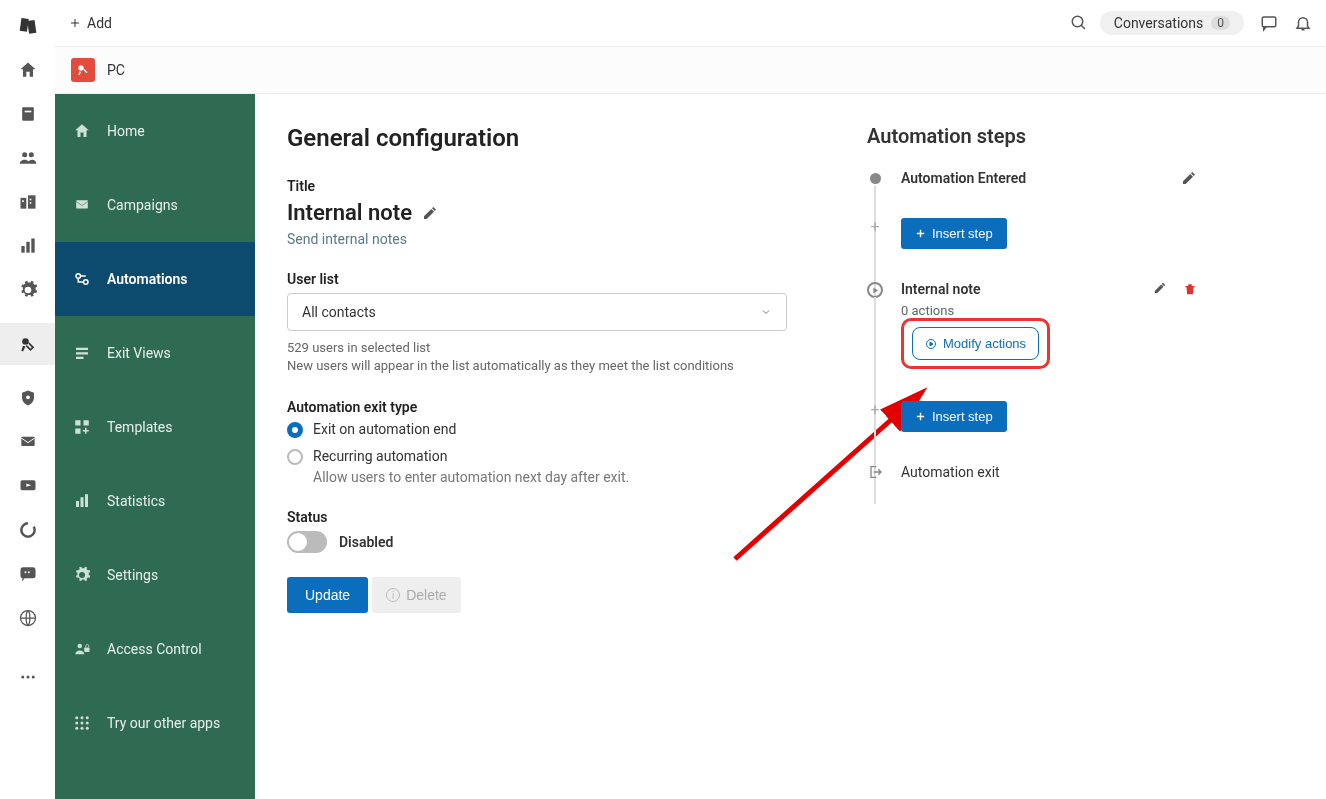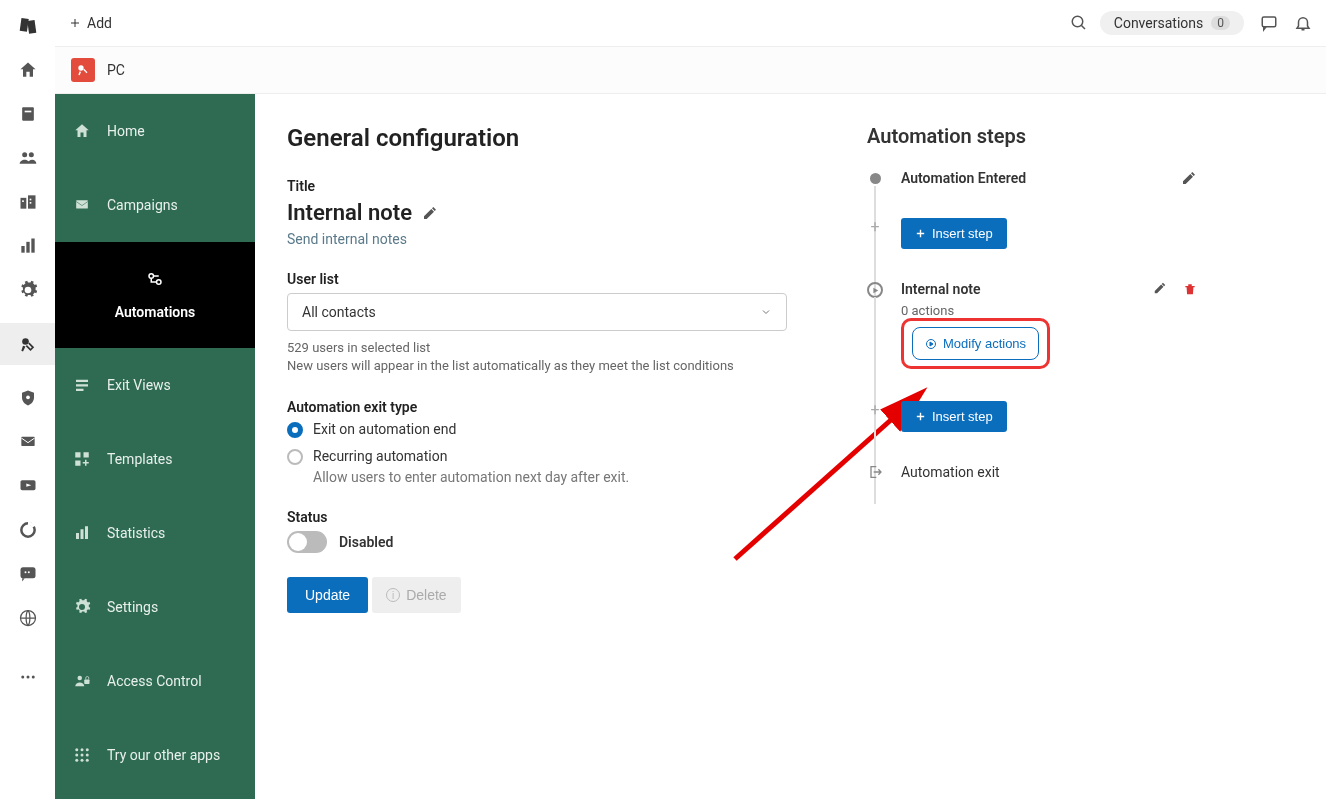--- a/index.html
+++ b/index.html
@@ -29,21 +29,21 @@
   .pc-strip { height: 48px; border-top: 1px solid #eee; border-bottom: 1px solid #eee; display: flex; align-items: center; padding-left: 16px; gap: 12px; background:#fcfcfc; }
   .pc-badge { width: 24px; height: 24px; background: #e34b3c; border-radius: 3px; display:flex; align-items:center; justify-content:center; }
   .pc-label { font-size: 14px; color:#333; }
 
   
   .body-area { flex: 1; display: flex; }
   
   
   .green-sb { width: 200px; background: #2f6b53; color: #e8f0ec; display: flex; flex-direction: column; }
   .green-sb .sb-item { display: flex; align-items: center; gap: 16px; padding: 28px 18px; cursor: pointer; font-size: 14px; }
-  .green-sb .sb-item.active { background: #000000; font-weight: 600; color: #fff; flex-direction: column; }
+  .green-sb .sb-item.active { background: #0c4a6e; font-weight: 600; color: #fff; }
   .green-sb .sb-icn { width: 18px; height: 18px; display:flex; align-items:center; justify-content:center; flex-shrink: 0; }
 
   
   .content { flex: 1; padding: 30px 32px; display: flex; gap: 80px; position: relative; }
   .left-col { width: 500px; }
   .right-col { width: 330px; position: relative; }
 
   .page-title { font-size: 24px; font-weight: 600; color: #222; margin-bottom: 26px; }
   .section-label { font-size: 14px; font-weight: 600; color: #222; margin-bottom: 6px; }
   .big-val { font-size: 22px; font-weight: 600; color: #222; display: flex; align-items: center; gap: 10px; }

